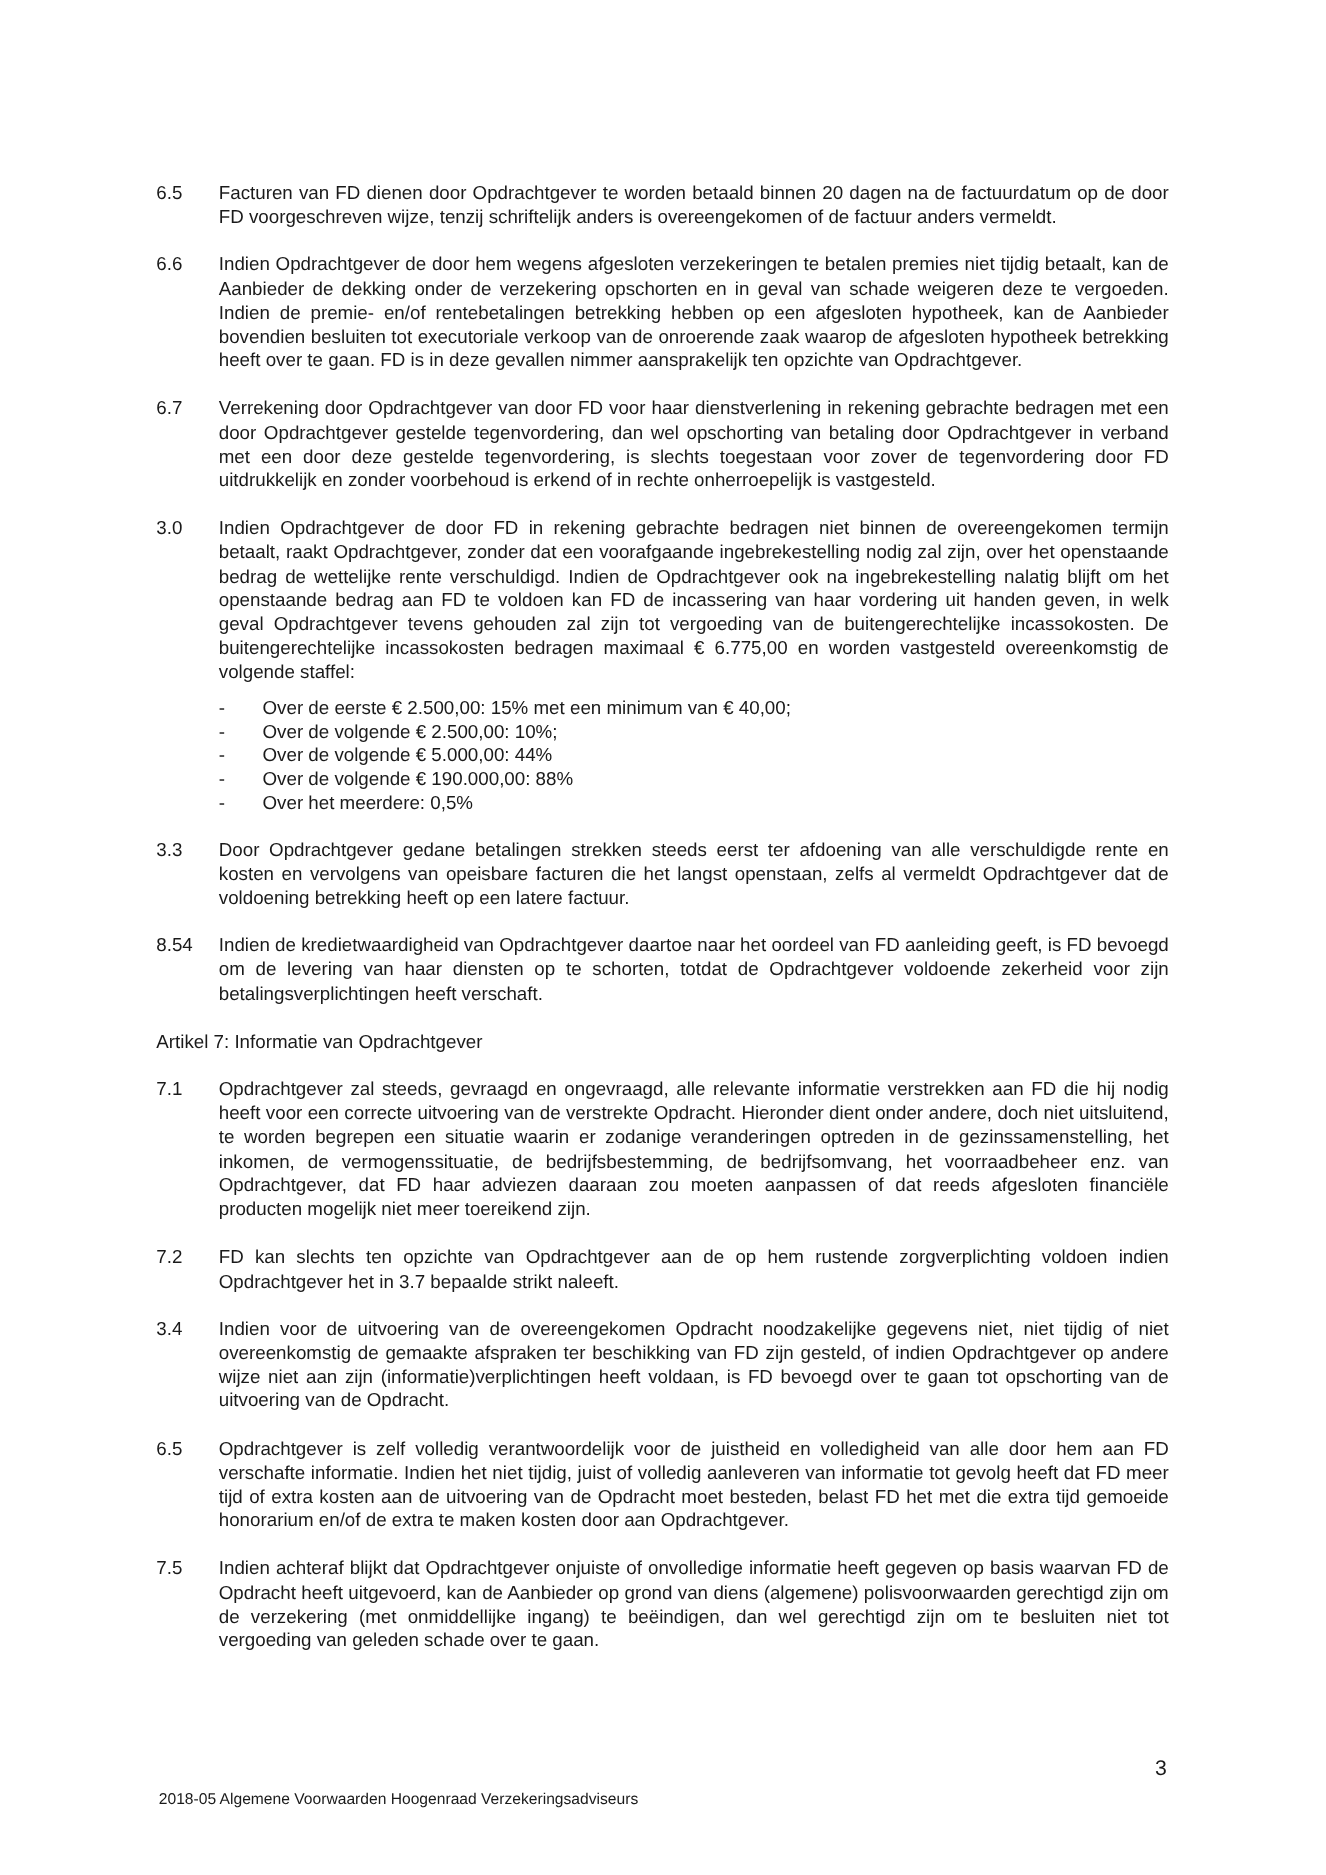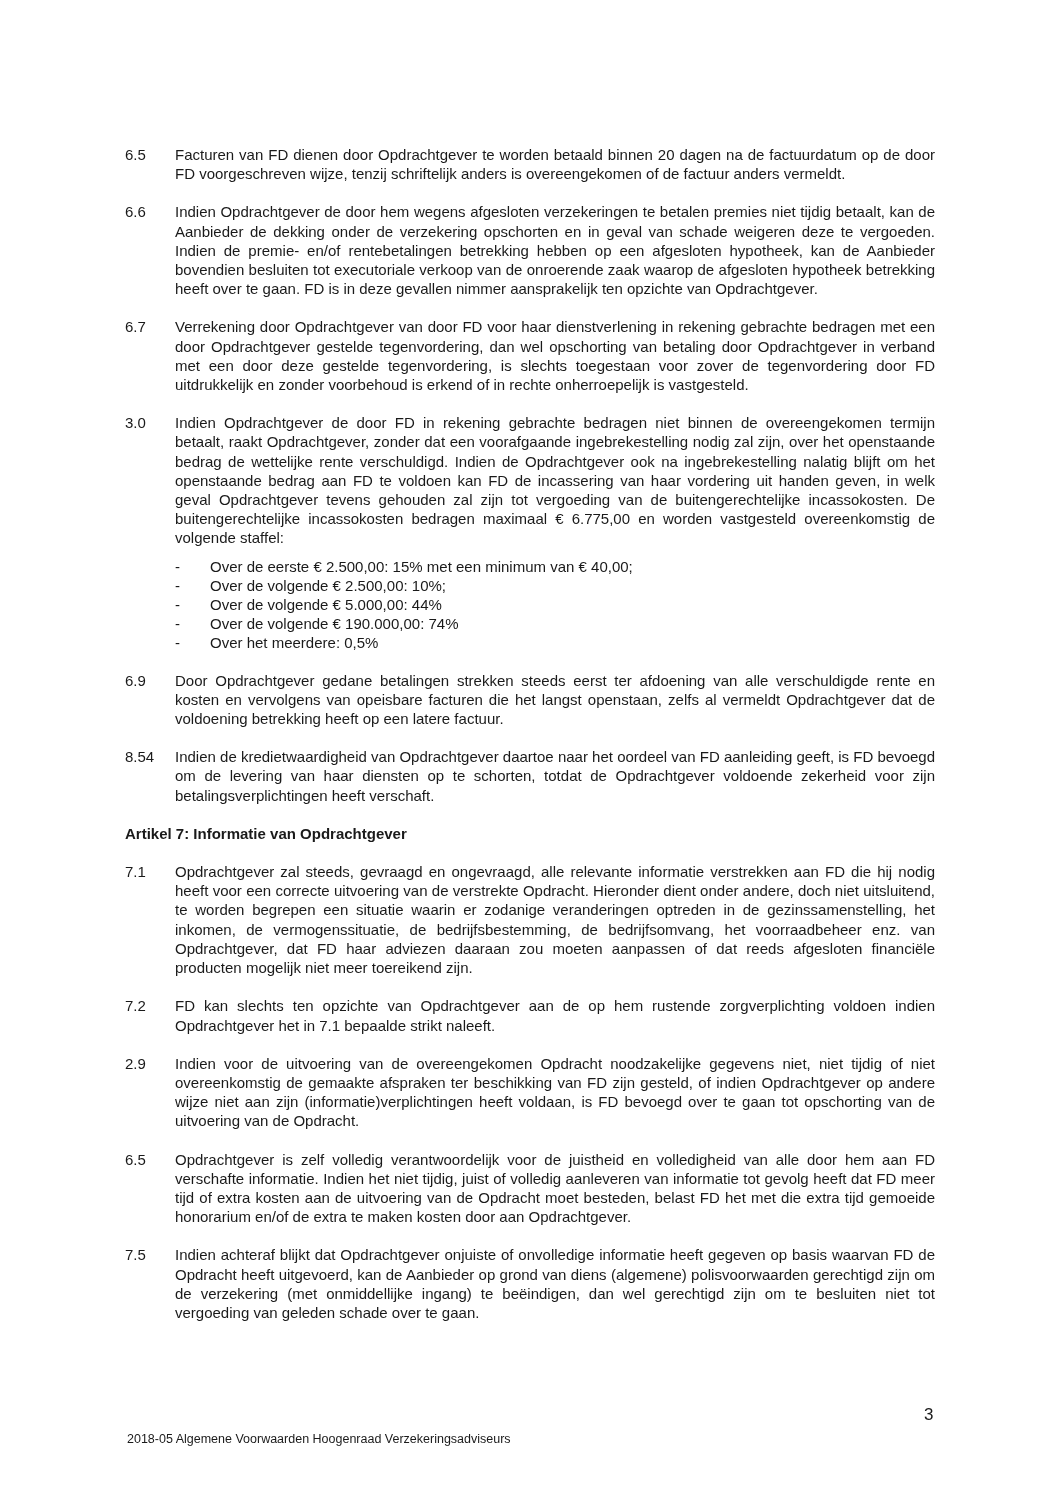--- a/index.html
+++ b/index.html
@@ -9,21 +9,21 @@
     font-family: "Liberation Sans", sans-serif; color: #1a1a1a;
     font-size: 15px; line-height: 19.2px;
   }
   .content { position: absolute; left: 125px; top: 145px; width: 810px; }
   .clause { display: flex; margin-bottom: 19px; }
   .num { width: 50px; flex: 0 0 50px; }
   .text { flex: 1; text-align: justify; }
   .bullets { list-style: none; margin: -10px 0 19px 50px; padding: 0; }
   .bullets li { display: flex; line-height: 19px; }
   .bullets .dash { width: 35px; flex: 0 0 35px; }
-  .heading { font-weight: bold; margin: 0 0 19px 0; }
+  .heading { font-weight: normal; margin: 0 0 19px 0; }
   .page-number {
     position: absolute; left: 924px; top: 1405px;
     font-family: "Liberation Sans", sans-serif; font-size: 17px; color: #1a1a1a;
   }
   .footer {
     position: absolute; left: 127px; top: 1430px;
     font-family: "Liberation Sans", sans-serif; font-size: 12.5px; color: #1a1a1a; text-align: right;
   }
 </style>
 </head>
@@ -57,49 +57,49 @@
       <li>
         <span class="dash">-</span>
         <span>Over de volgende € 2.500,00: 10%;</span>
       </li>
       <li>
         <span class="dash">-</span>
         <span>Over de volgende € 5.000,00: 44%</span>
       </li>
       <li>
         <span class="dash">-</span>
-        <span>Over de volgende € 190.000,00: 74%</span>
+        <span>Over de volgende € 190.000,00: 88%</span>
       </li>
       <li>
         <span class="dash">-</span>
         <span>Over het meerdere: 0,5%</span>
       </li>
     </ul>
 
     <div class="clause">
-      <span class="num">6.9</span>
+      <span class="num">3.3</span>
       <span class="text">Door Opdrachtgever gedane betalingen strekken steeds eerst ter afdoening van alle verschuldigde rente en kosten en vervolgens van opeisbare facturen die het langst openstaan, zelfs al vermeldt Opdrachtgever dat de voldoening betrekking heeft op een latere factuur.</span>
     </div>
     <div class="clause">
       <span class="num">8.54</span>
       <span class="text">Indien de kredietwaardigheid van Opdrachtgever daartoe naar het oordeel van FD aanleiding geeft, is FD bevoegd om de levering van haar diensten op te schorten, totdat de Opdrachtgever voldoende zekerheid voor zijn betalingsverplichtingen heeft verschaft.</span>
     </div>
 
     <div class="heading">Artikel 7: Informatie van Opdrachtgever</div>
 
     <div class="clause">
       <span class="num">7.1</span>
       <span class="text">Opdrachtgever zal steeds, gevraagd en ongevraagd, alle relevante informatie verstrekken aan FD die hij nodig heeft voor een correcte uitvoering van de verstrekte Opdracht. Hieronder dient onder andere, doch niet uitsluitend, te worden begrepen een situatie waarin er zodanige veranderingen optreden in de gezinssamenstelling, het inkomen, de vermogenssituatie, de bedrijfsbestemming, de bedrijfsomvang, het voorraadbeheer enz. van Opdrachtgever, dat FD haar adviezen daaraan zou moeten aanpassen of dat reeds afgesloten financiële producten mogelijk niet meer toereikend zijn.</span>
     </div>
     <div class="clause">
       <span class="num">7.2</span>
-      <span class="text">FD kan slechts ten opzichte van Opdrachtgever aan de op hem rustende zorgverplichting voldoen indien Opdrachtgever het in 7.1 bepaalde strikt naleeft.</span>
+      <span class="text">FD kan slechts ten opzichte van Opdrachtgever aan de op hem rustende zorgverplichting voldoen indien Opdrachtgever het in 3.7 bepaalde strikt naleeft.</span>
     </div>
     <div class="clause">
-      <span class="num">2.9</span>
+      <span class="num">3.4</span>
       <span class="text">Indien voor de uitvoering van de overeengekomen Opdracht noodzakelijke gegevens niet, niet tijdig of niet overeenkomstig de gemaakte afspraken ter beschikking van FD zijn gesteld, of indien Opdrachtgever op andere wijze niet aan zijn (informatie)verplichtingen heeft voldaan, is FD bevoegd over te gaan tot opschorting van de uitvoering van de Opdracht.</span>
     </div>
     <div class="clause">
       <span class="num">6.5</span>
       <span class="text">Opdrachtgever is zelf volledig verantwoordelijk voor de juistheid en volledigheid van alle door hem aan FD verschafte informatie. Indien het niet tijdig, juist of volledig aanleveren van informatie tot gevolg heeft dat FD meer tijd of extra kosten aan de uitvoering van de Opdracht moet besteden, belast FD het met die extra tijd gemoeide honorarium en/of de extra te maken kosten door aan Opdrachtgever.</span>
     </div>
     <div class="clause">
       <span class="num">7.5</span>
       <span class="text">Indien achteraf blijkt dat Opdrachtgever onjuiste of onvolledige informatie heeft gegeven op basis waarvan FD de Opdracht heeft uitgevoerd, kan de Aanbieder op grond van diens (algemene) polisvoorwaarden gerechtigd zijn om de verzekering (met onmiddellijke ingang) te beëindigen, dan wel gerechtigd zijn om te besluiten niet tot vergoeding van geleden schade over te gaan.</span>
     </div>

